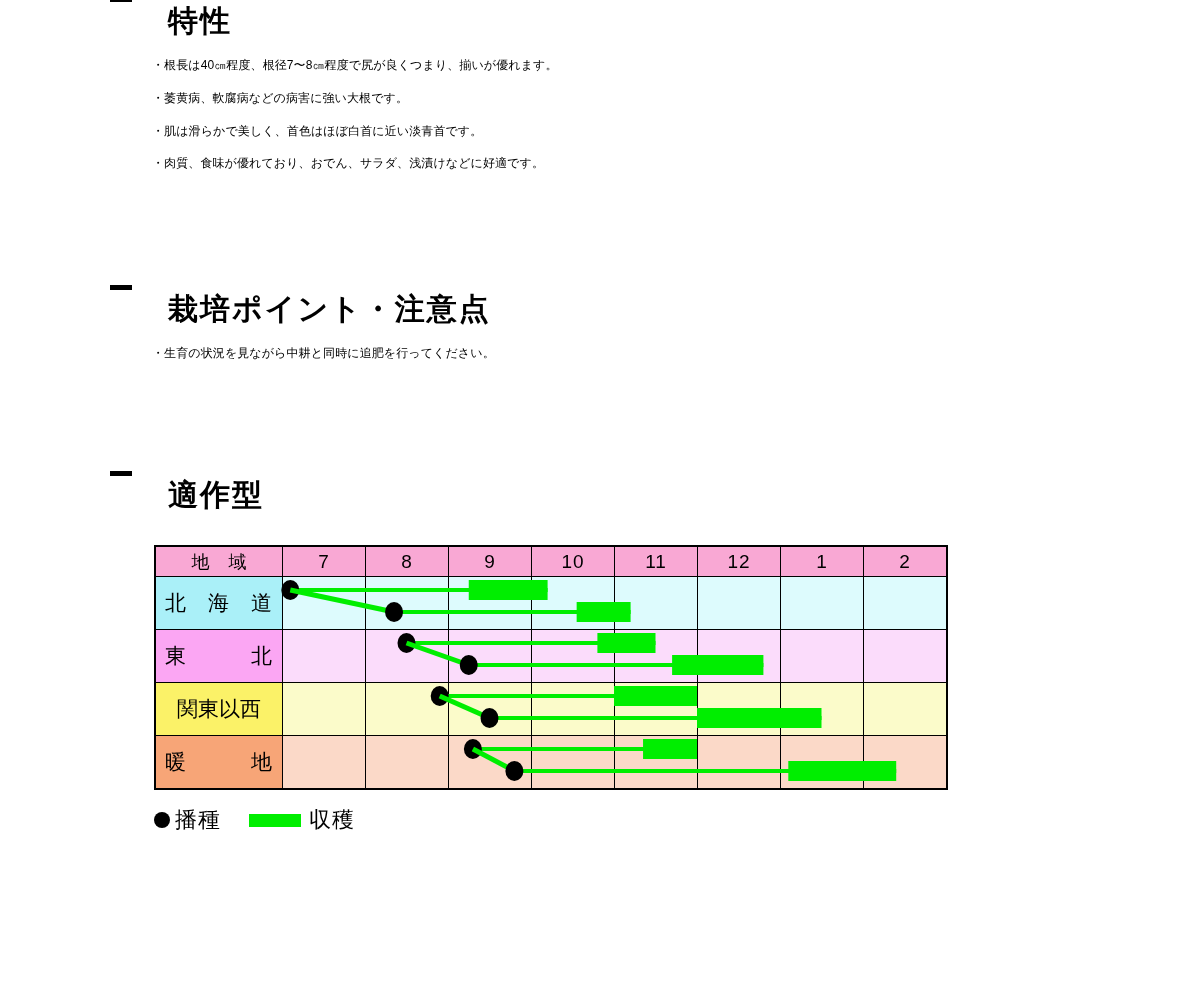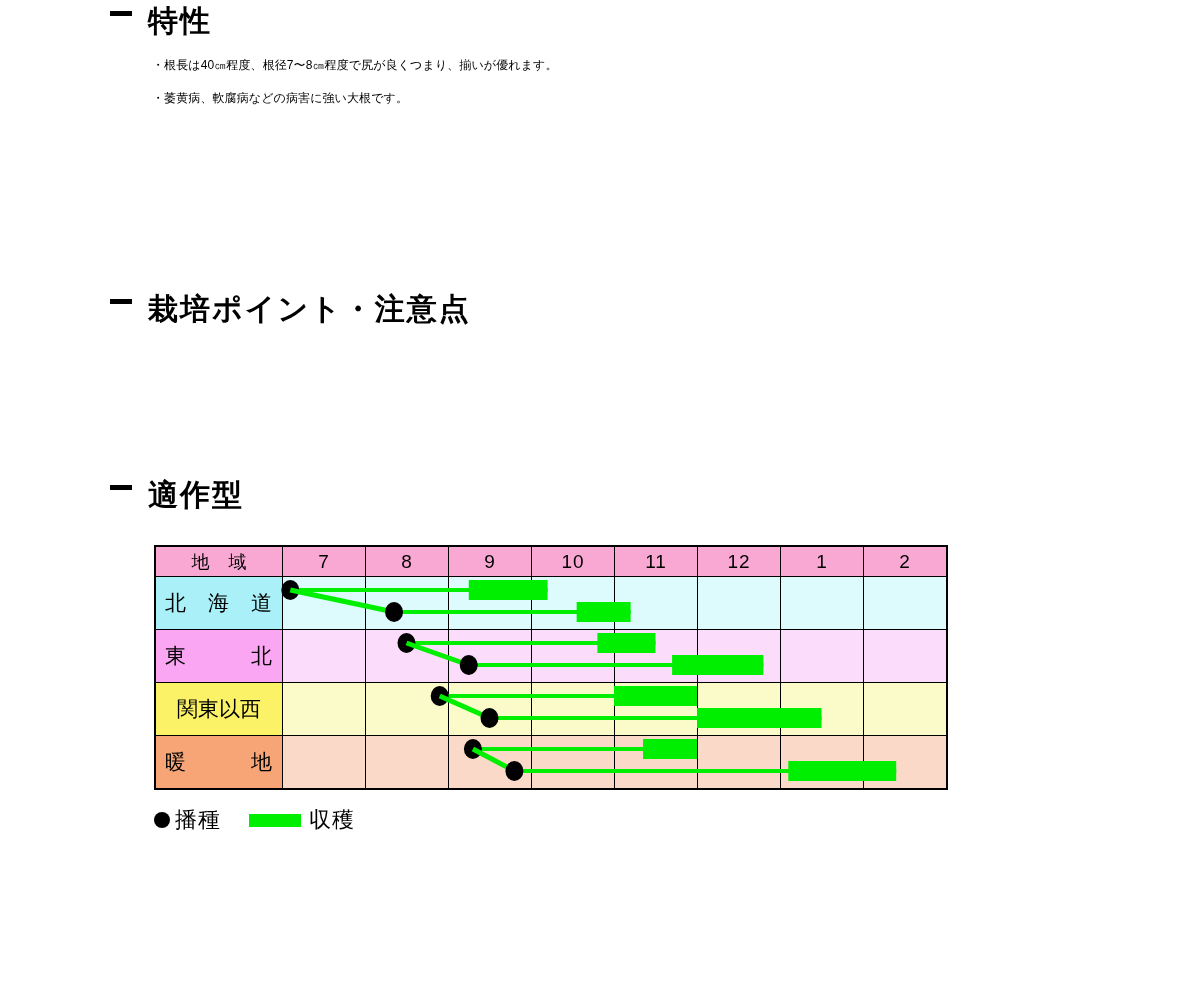--- a/index.html
+++ b/index.html
@@ -17,22 +17,23 @@
   }
 
   
   .section {
     position: absolute;
     left: 0;
     width: 1200px;
   }
   .section-head {
     display: flex;
-    align-items: center;
+    align-items: flex-start;
     padding-left: 110px;
+    gap: 20px;
   }
   .head-dash {
     display: inline-block;
     width: 22px;
     height: 5px;
     background: #000;
     margin-right: 16px;
     position: relative;
     top: -7px;
     flex: none;
@@ -154,27 +155,32 @@
 <body>
 
 <div class="section" style="top:4px;">
   <div class="section-head">
     <span class="head-dash"></span>
     <span class="head-title">特性</span>
   </div>
   <div class="bullets">
     <div class="bullet">・根長は40㎝程度、根径7〜8㎝程度で尻が良くつまり、揃いが優れます。</div>
     <div class="bullet">・萎黄病、軟腐病などの病害に強い大根です。</div>
+    <div class="bullet">・肌は滑らかで美しく、首色はほぼ白首に近い淡青首です。</div>
+    <div class="bullet">・肉質、食味が優れており、おでん、サラダ、浅漬けなどに好適です。</div>
   </div>
 </div>
 
 <div class="section" style="top:292px;">
   <div class="section-head">
     <span class="head-dash"></span>
     <span class="head-title">栽培ポイント・注意点</span>
+  </div>
+  <div class="bullets">
+    <div class="bullet">・生育の状況を見ながら中耕と同時に追肥を行ってください。</div>
   </div>
 </div>
 
 <div class="section" style="top:478px;">
   <div class="section-head">
     <span class="head-dash"></span>
     <span class="head-title">適作型</span>
   </div>
 </div>
 

